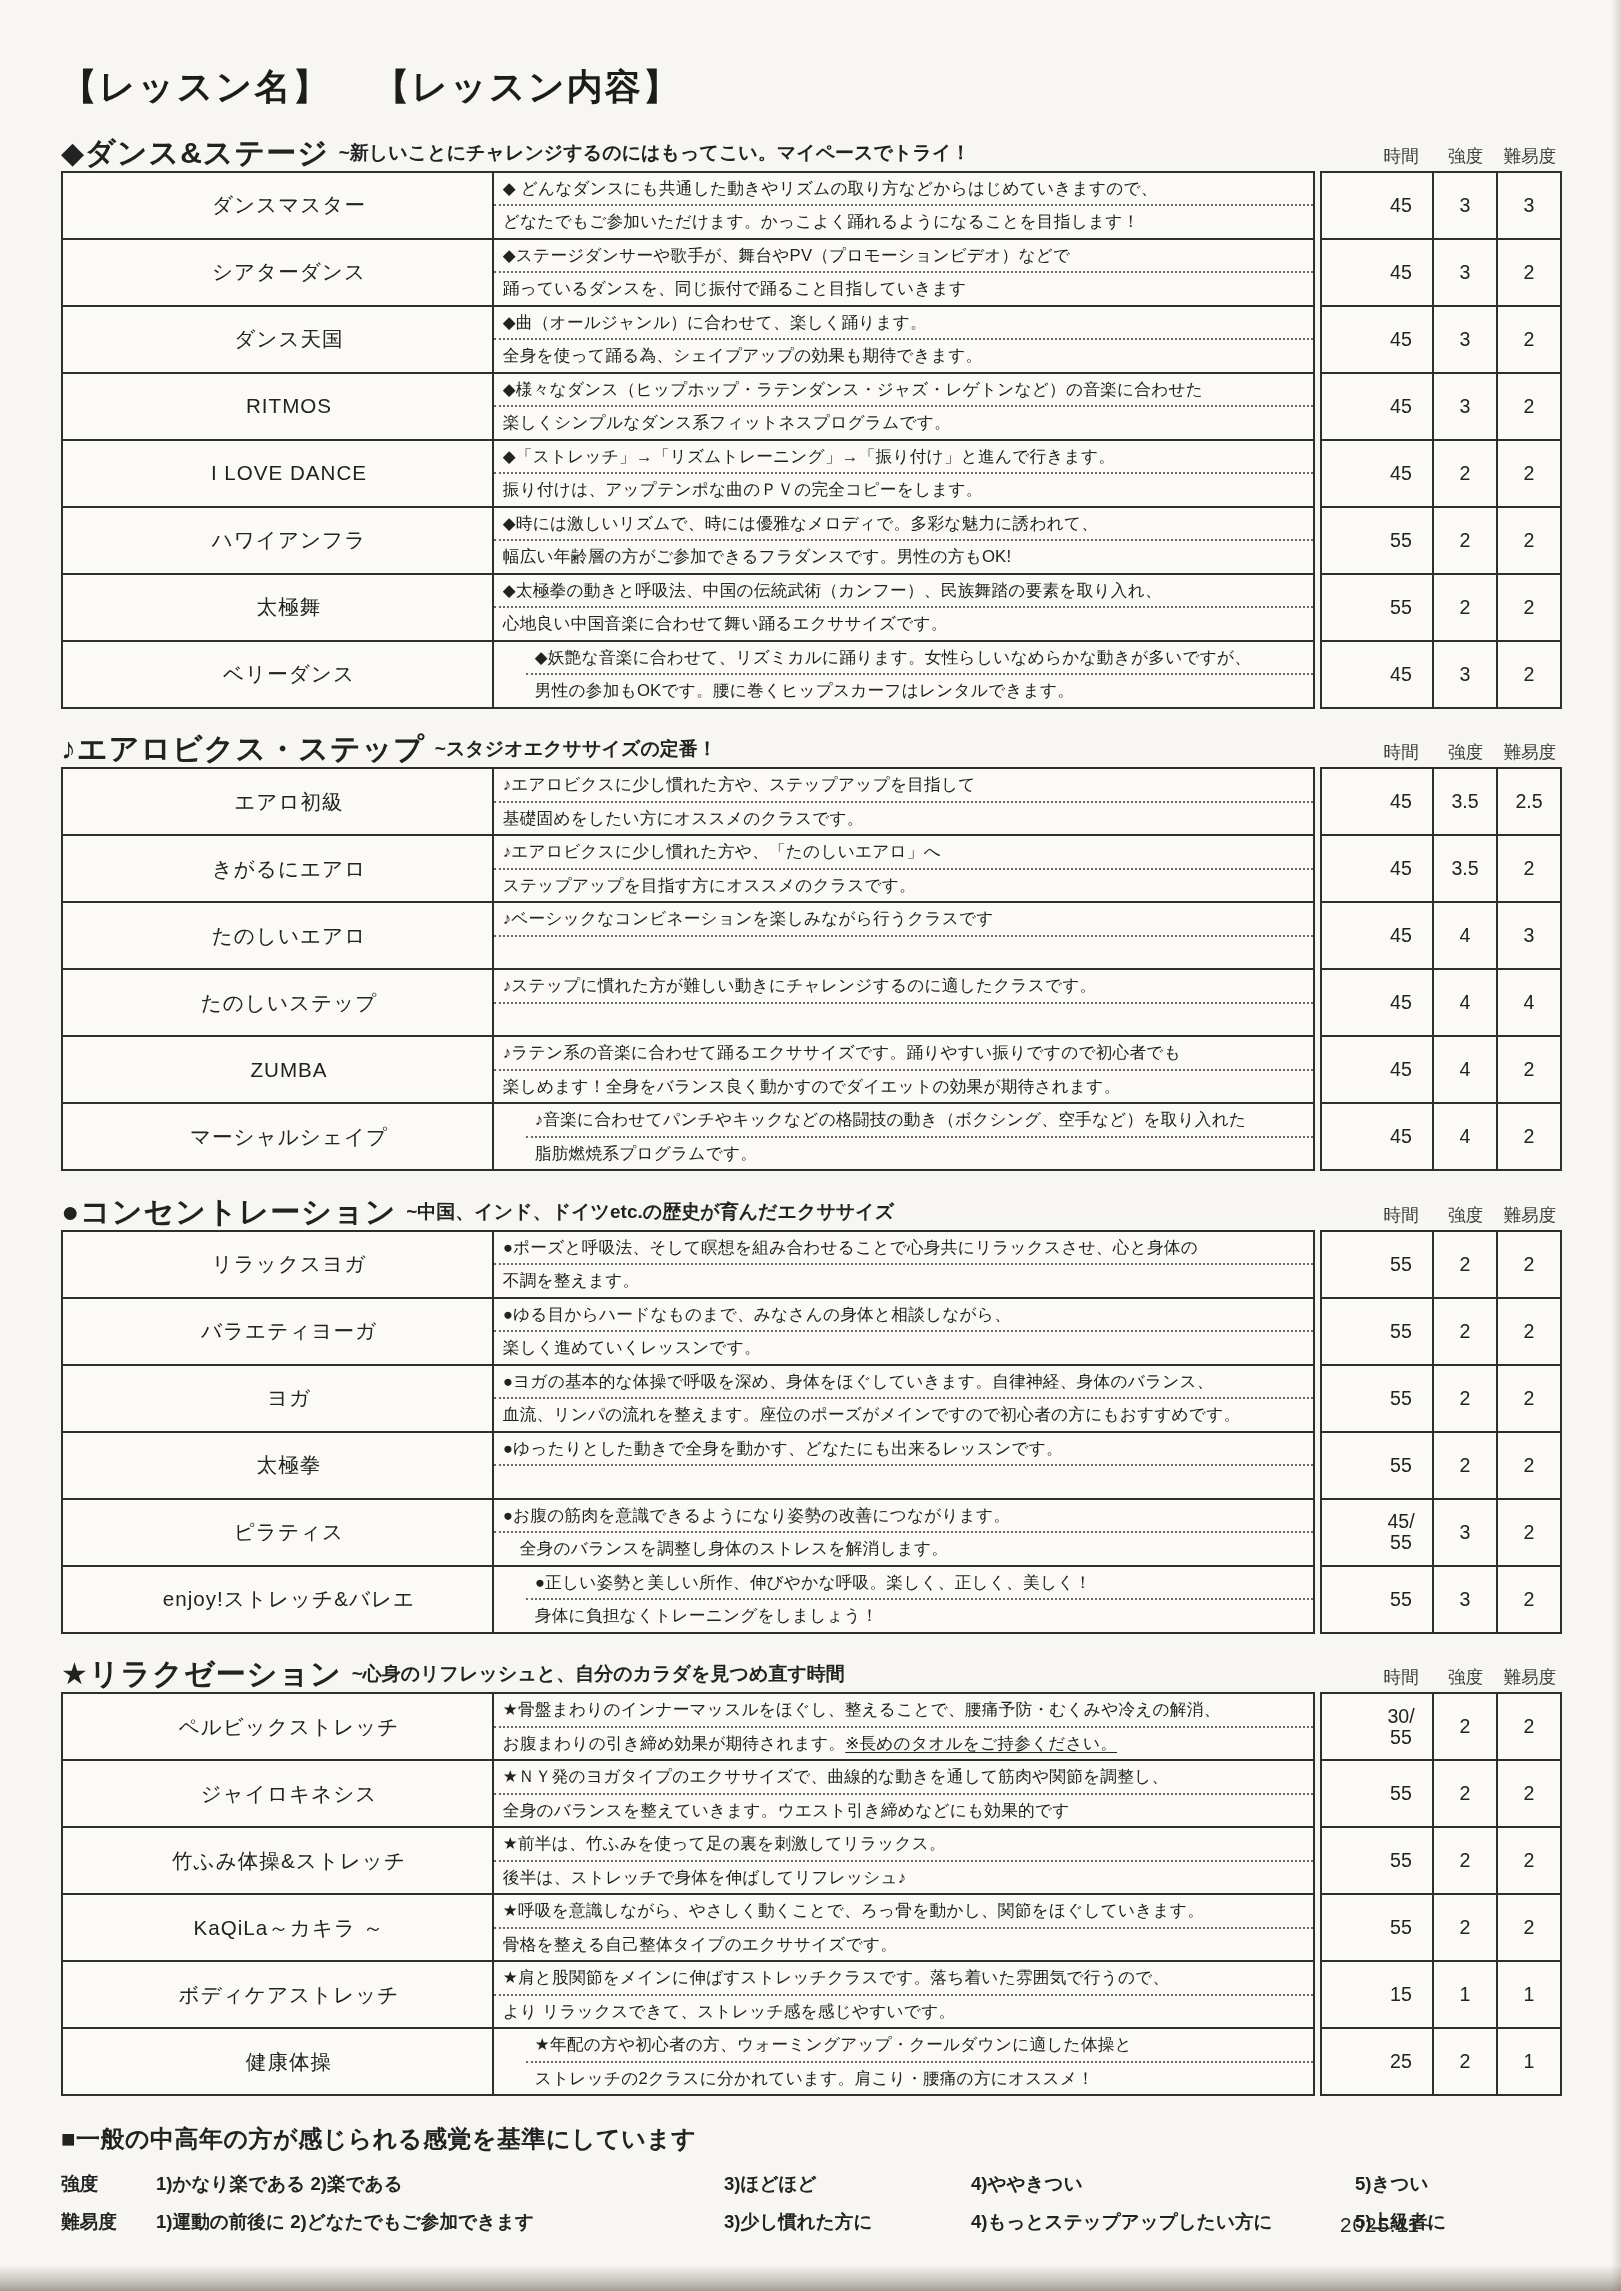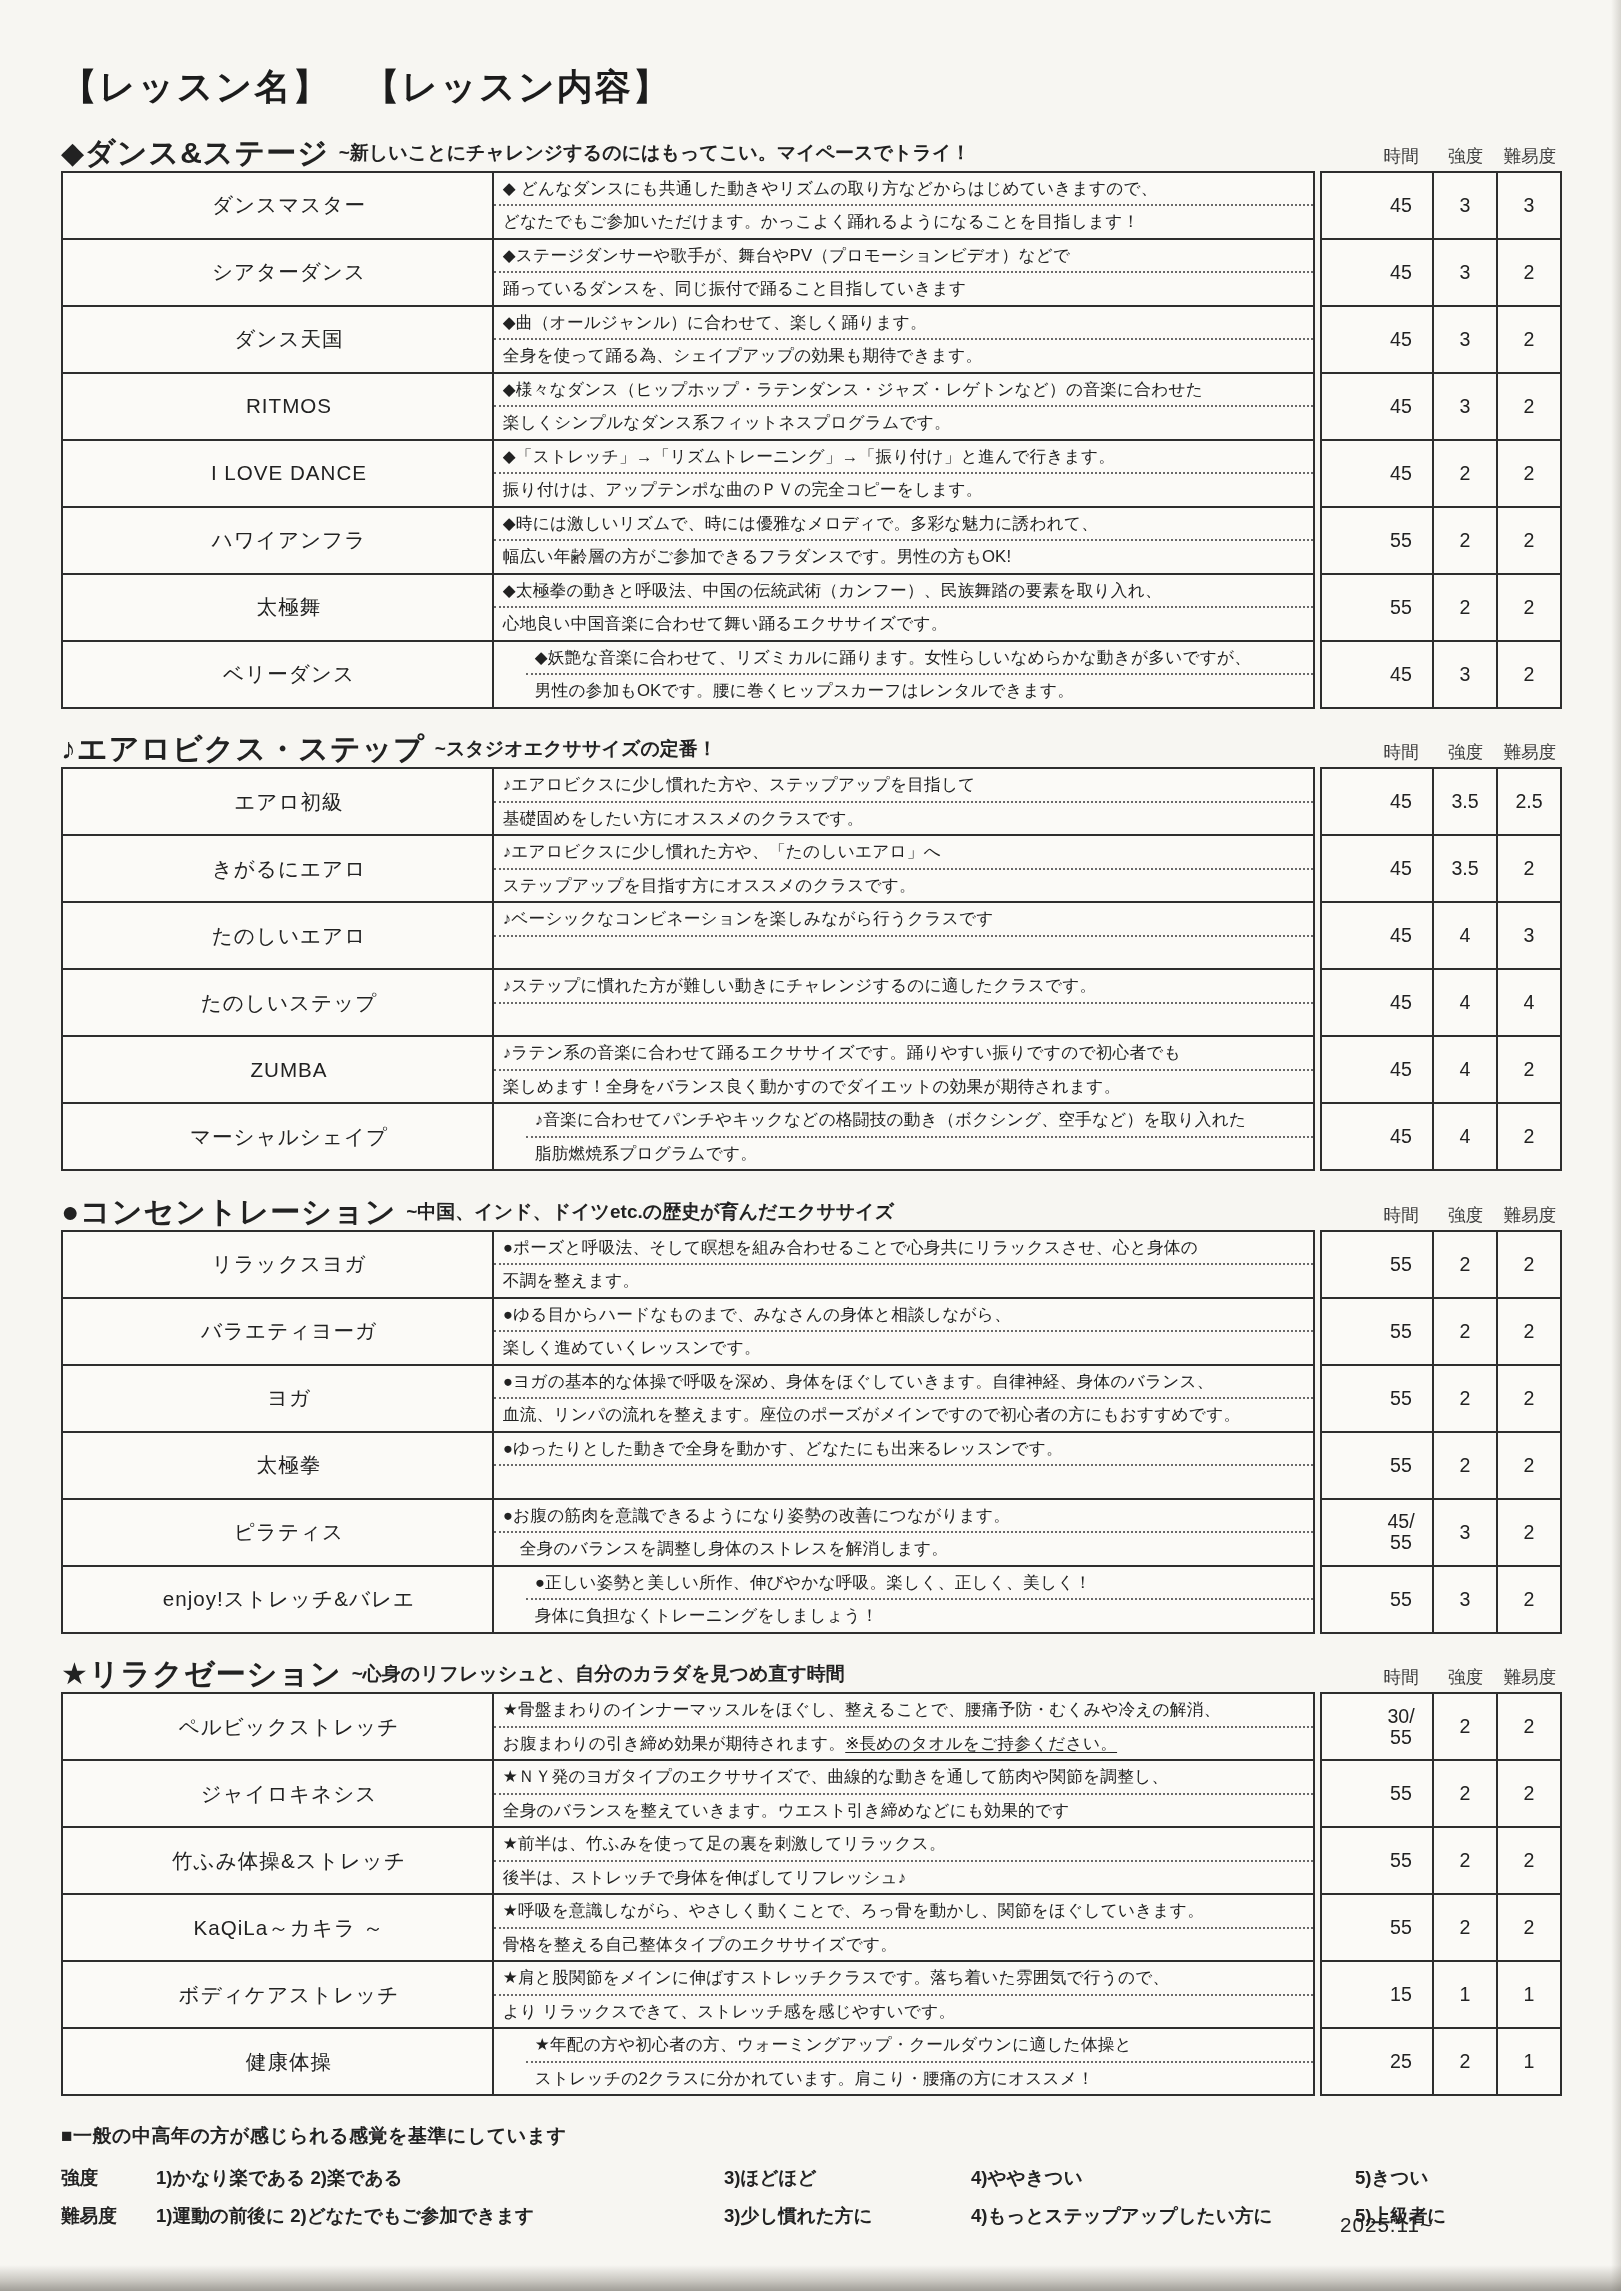--- a/index.html
+++ b/index.html
@@ -17,21 +17,21 @@
     background:linear-gradient(to bottom, rgba(130,125,115,0) 0%, rgba(120,115,105,0.38) 60%, rgba(95,92,84,0.6) 100%);
     pointer-events:none;
   }
   body::before{
     content:"";position:absolute;top:0;right:0;bottom:0;width:9.8px;
     background:linear-gradient(to right, rgba(130,125,115,0), rgba(120,115,105,0.25));
     pointer-events:none;
   }
   .page{padding:63px 59px 0 61px;}
 
-  .doc-title{display:flex;gap:33px;font-size:36px;font-weight:bold;letter-spacing:2px;color:#1c1c1c;}
+  .doc-title{display:flex;gap:43px;font-size:36px;font-weight:bold;letter-spacing:2px;color:#1c1c1c;}
 
   .lesson-section{margin-top:23.5px;}
   .sec-head{display:flex;align-items:flex-end;}
   .sec-title{font-size:30px;font-weight:bold;letter-spacing:1px;margin:0;line-height:1.1;white-space:nowrap;}
   .sec-sub{font-size:19px;font-weight:bold;margin-left:9.8px;padding-bottom:2.9px;white-space:nowrap;}
   .vh{margin-left:auto;width:193px;display:flex;flex:none;padding-bottom:1px;}
   .vh span{flex:1;text-align:center;font-size:17.6px;color:#3a3a3a;}
 
   .tables{display:flex;align-items:flex-start;margin-top:2px;}
   .main-tbl{flex:1;border:2px solid #2e2e2e;background:#fbfaf7;}
@@ -43,21 +43,21 @@
   .desc-line.dl1{border-bottom:2px dotted #696969;}
   .u{text-decoration:underline;text-underline-offset:2.9px;}
 
   .val-tbl{margin-left:4.9px;border:2px solid #2e2e2e;background:#fbfaf7;flex:none;}
   .val-row{display:flex;border-bottom:2px solid #2e2e2e;height:65px;padding-left:48px;}
   .val-row:last-child{border-bottom:none;}
   .val-cell{width:62px;display:flex;align-items:center;justify-content:center;font-size:19.6px;text-align:center;white-space:pre-line;line-height:1.05;}
   .val-cell + .val-cell{border-left:2px solid #2e2e2e;}
 
   .footer{margin-top:27.4px;position:relative;}
-  .foot-note{font-size:19px;font-weight:bold;letter-spacing:0.5px;}
+  .foot-note{font-size:24px;font-weight:bold;letter-spacing:0.5px;}
   .legend{display:grid;grid-template-columns:95px 223px 345px 247px 384px auto;font-size:18.6px;font-weight:bold;margin-top:15.7px;align-items:baseline;white-space:nowrap;}
   .legend.second{margin-top:11.8px;}
   .date{position:absolute;right:129px;top:90px;font-size:20.6px;font-weight:normal;letter-spacing:1px;}
 </style>
 </head>
 <body>
 
 <div class="page">
 
   <div class="doc-title">

